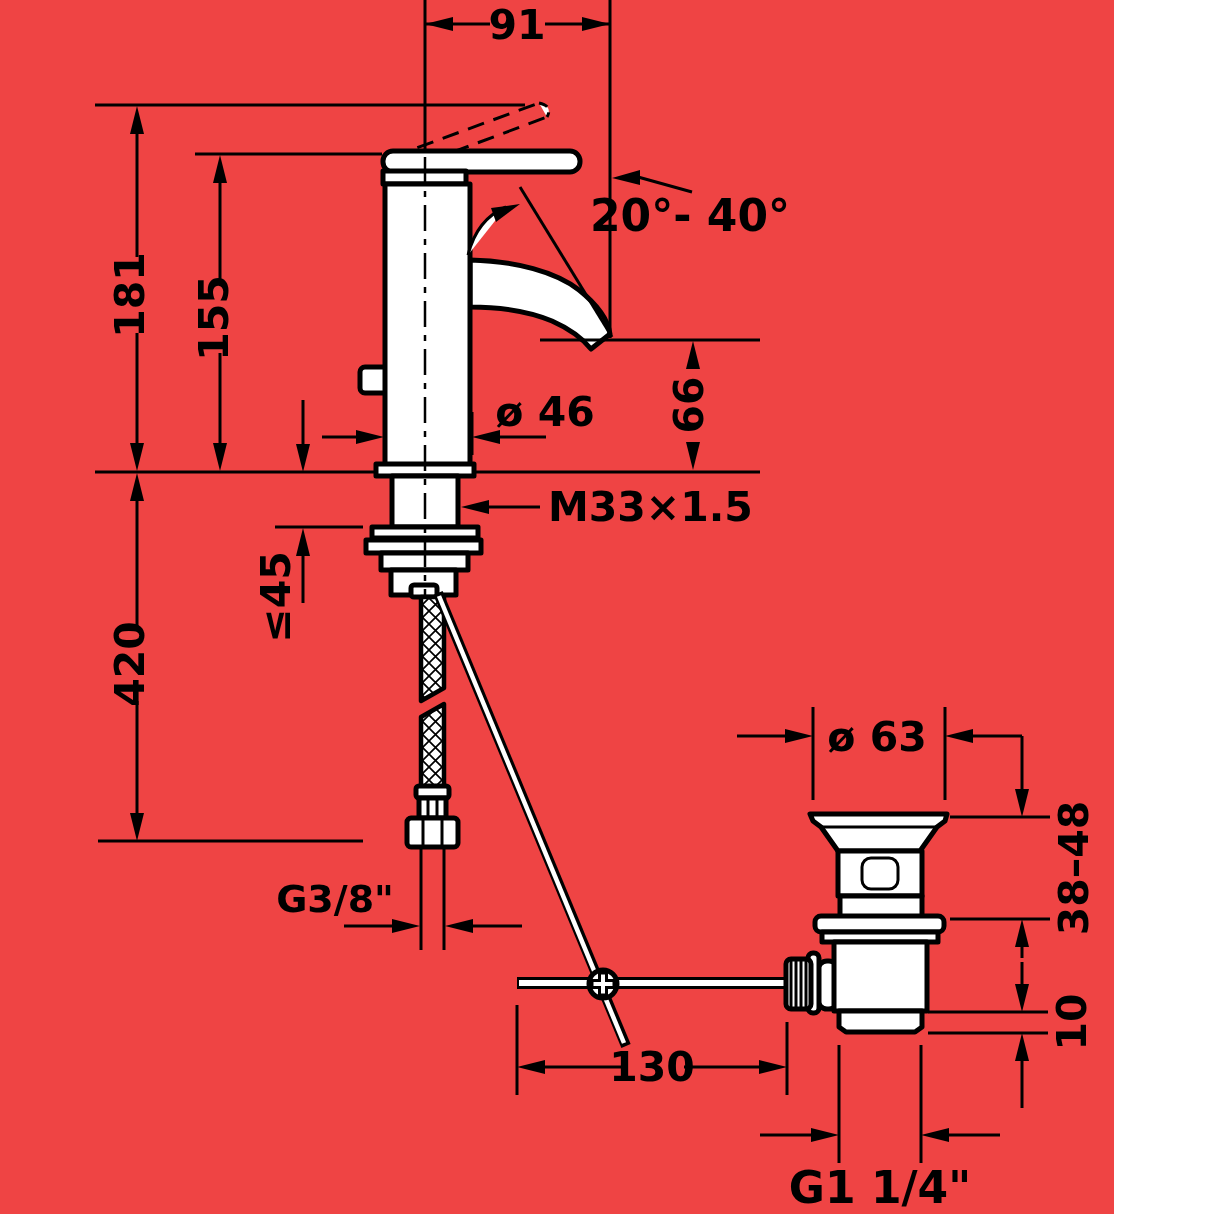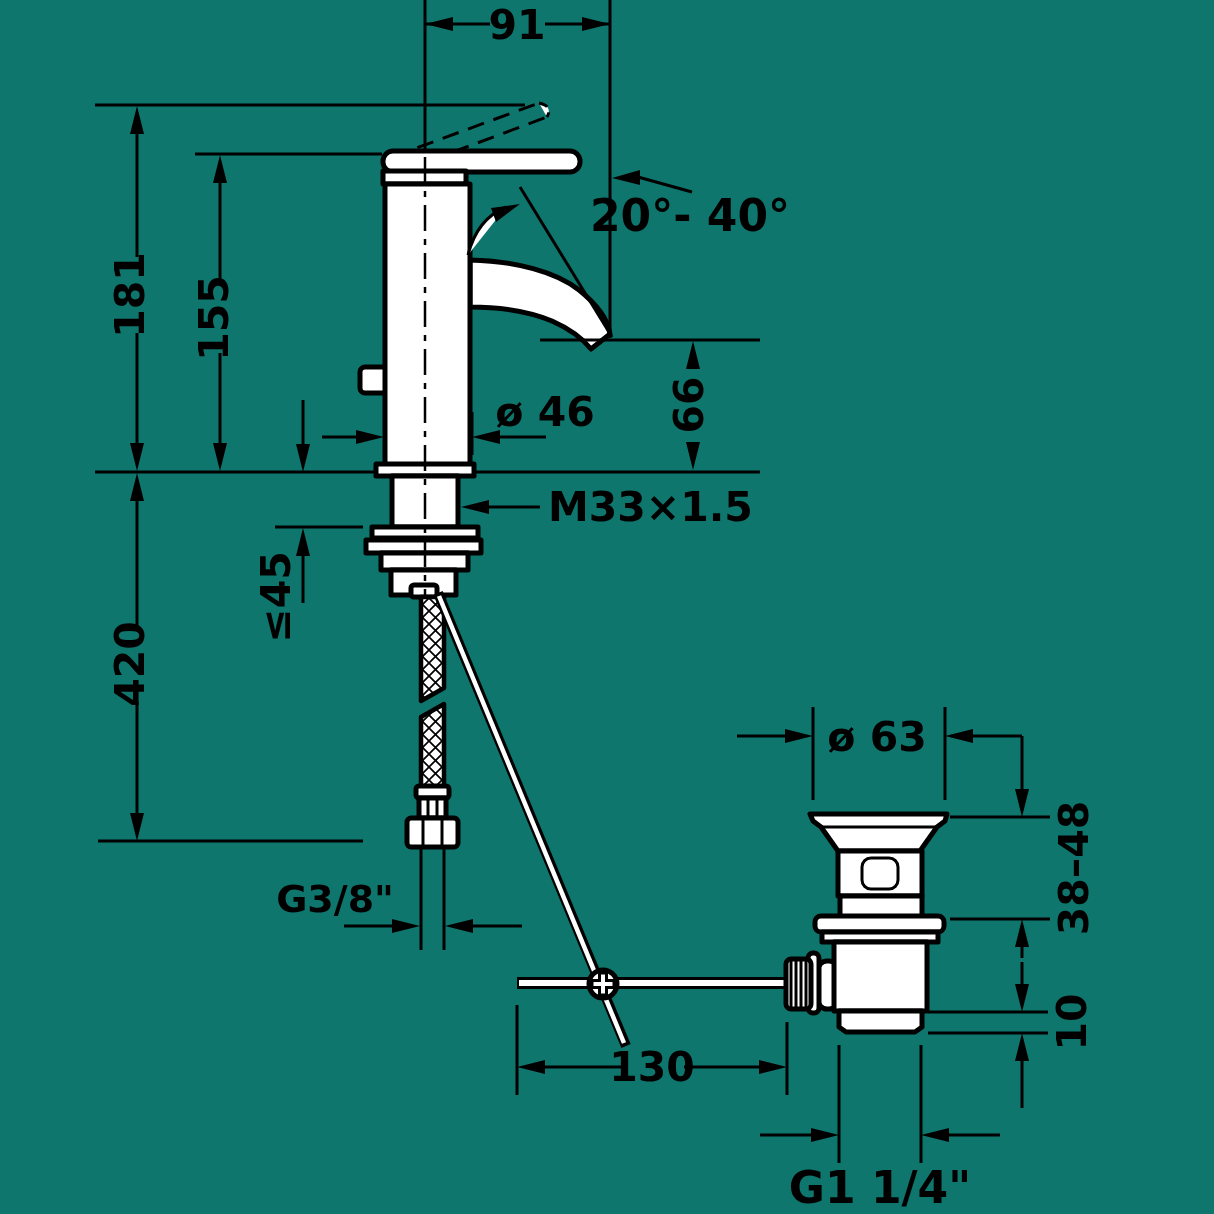--- a/index.html
+++ b/index.html
@@ -1,16 +1,16 @@
 <!DOCTYPE html>
 <html><head>
 <meta charset="utf-8">
 <style>
   html,body{margin:0;padding:0;background:#fff;}
-  .stage{width:1214px;height:1214px;position:relative;background:#0f766e;overflow:hidden;}
+  .stage{width:1114px;height:1214px;position:relative;background:#ef4444;overflow:hidden;}
   svg{display:block;}
   svg text{font-family:"DejaVu Sans","Liberation Sans",sans-serif;font-weight:bold;fill:#000;}
   .t40{font-size:41px;}
   .t44{font-size:44px;}
   .t38{font-size:38px;}
   .mid{text-anchor:middle;dominant-baseline:central;}
   .start{text-anchor:start;dominant-baseline:central;}
   .obj{stroke:#000;stroke-width:5;fill:#fff;stroke-linejoin:round;}
   .obj-thin{stroke:#000;stroke-width:3;fill:#fff;stroke-linejoin:round;}
   .dim{stroke:#000;stroke-width:3;fill:none;}

